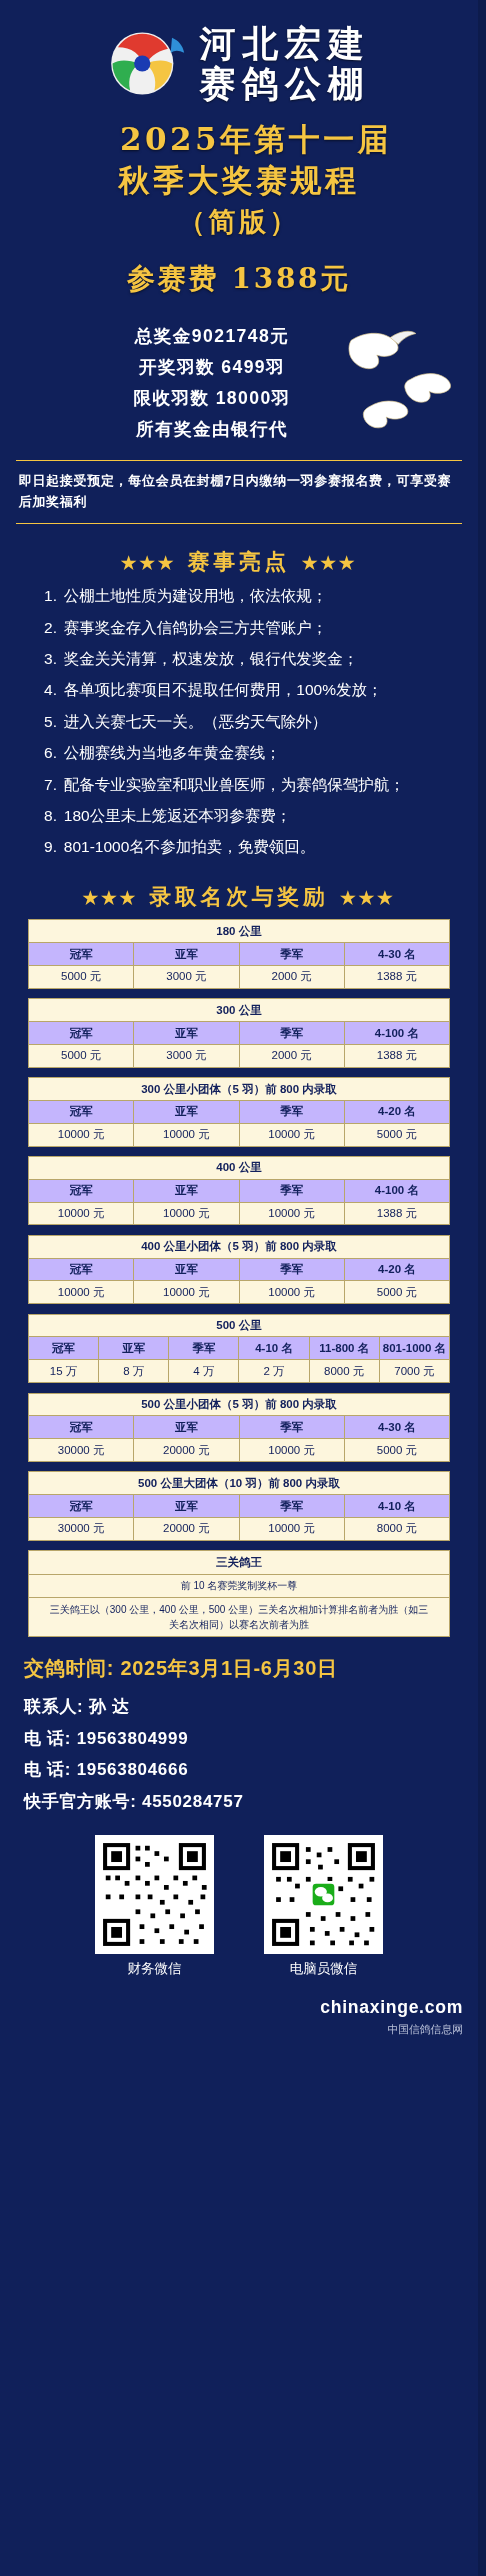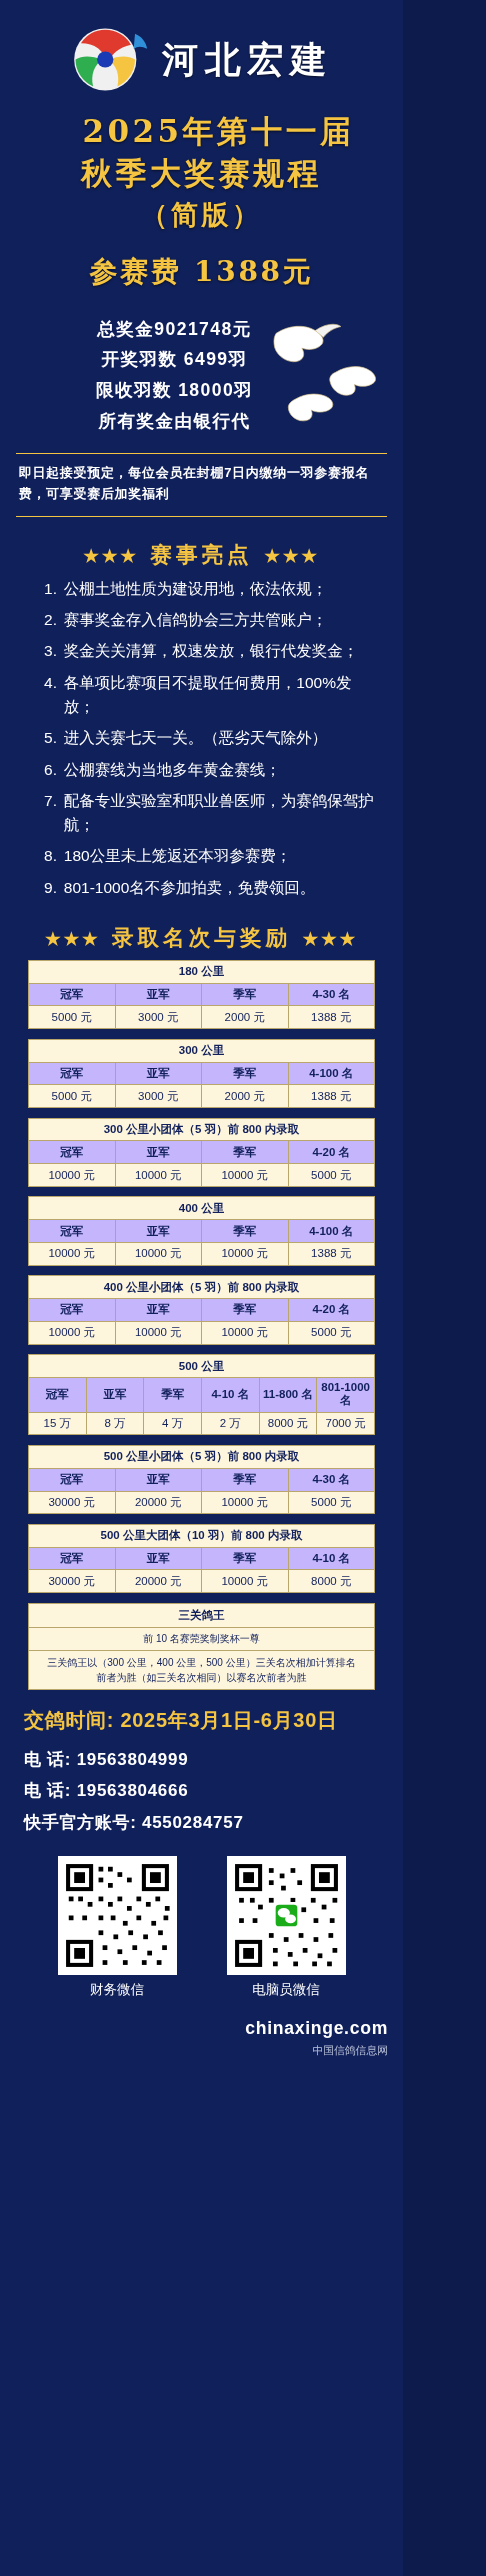--- a/index.html
+++ b/index.html
@@ -3,21 +3,21 @@
 <meta charset="utf-8">
 <style>
   html,body{margin:0;padding:0;}
   body{
     width:487px;
     background:#0d1b4c;
     font-family:"Liberation Sans","DejaVu Sans",sans-serif;
     color:#ffffff;
   }
   .page{
-    width:403px;
+    width:478px;
     min-height:2576px;
     background:#10205a;
     position:relative;
     overflow:hidden;
     box-sizing:border-box;
     padding:0 0 0 0;
   }
   
   .header{
     padding:23px 0 6.8px 0;
@@ -231,20 +231,21 @@
           <circle cx="52" cy="54" r="46" fill="#f0f0f0"></circle>
           <path d="M52 10 a44 44 0 0 1 38 22 c-18 4 -30 14 -34 28 c-6 -20 -20 -30 -40 -30 A44 44 0 0 1 52 10z" fill="#e03a2f"></path>
           <path d="M8 54 a44 44 0 0 0 26 40 c-4 -18 2 -32 14 -40 c-18 -6 -30 -6 -40 0z" fill="#2fae4f"></path>
           <path d="M96 54 a44 44 0 0 1 -26 40 c4 -18 -2 -32 -14 -40 c18 -6 30 -6 40 0z" fill="#f5c542"></path>
           <circle cx="52" cy="54" r="12" fill="#1a3bb3"></circle>
           <path d="M96 16 c10 4 16 12 18 22 c-8 -4 -14 -4 -20 0z" fill="#2f8fd8"></path>
         </svg>
       </div>
       <div class="brand-lines">
         <div class="brand-line">河北宏建</div>
+        <div class="brand-line">赛鸽公棚</div>
       </div>
     </div>
 
     <div class="title-block">
       <div class="title-1">2025年第十一届</div>
       <div class="title-2">秋季大奖赛规程</div>
       <div class="title-3">（简版）</div>
     </div>
 
     <div class="fee">参赛费  1388元</div>
@@ -517,20 +518,24 @@
       </tbody>
         </table>
     </div>
 
   </div>
 
   <div class="contact">
     <div class="deliver">
       <span>交鸽时间:</span>
       <span>2025年3月1日-6月30日</span>
+    </div>
+    <div class="c-row">
+      <span>联系人:</span>
+      <span>孙  达</span>
     </div>
     <div class="c-row">
       <span>电  话:</span>
       <span>19563804999</span>
     </div>
     <div class="c-row">
       <span>电  话:</span>
       <span>19563804666</span>
     </div>
     <div class="c-row">

